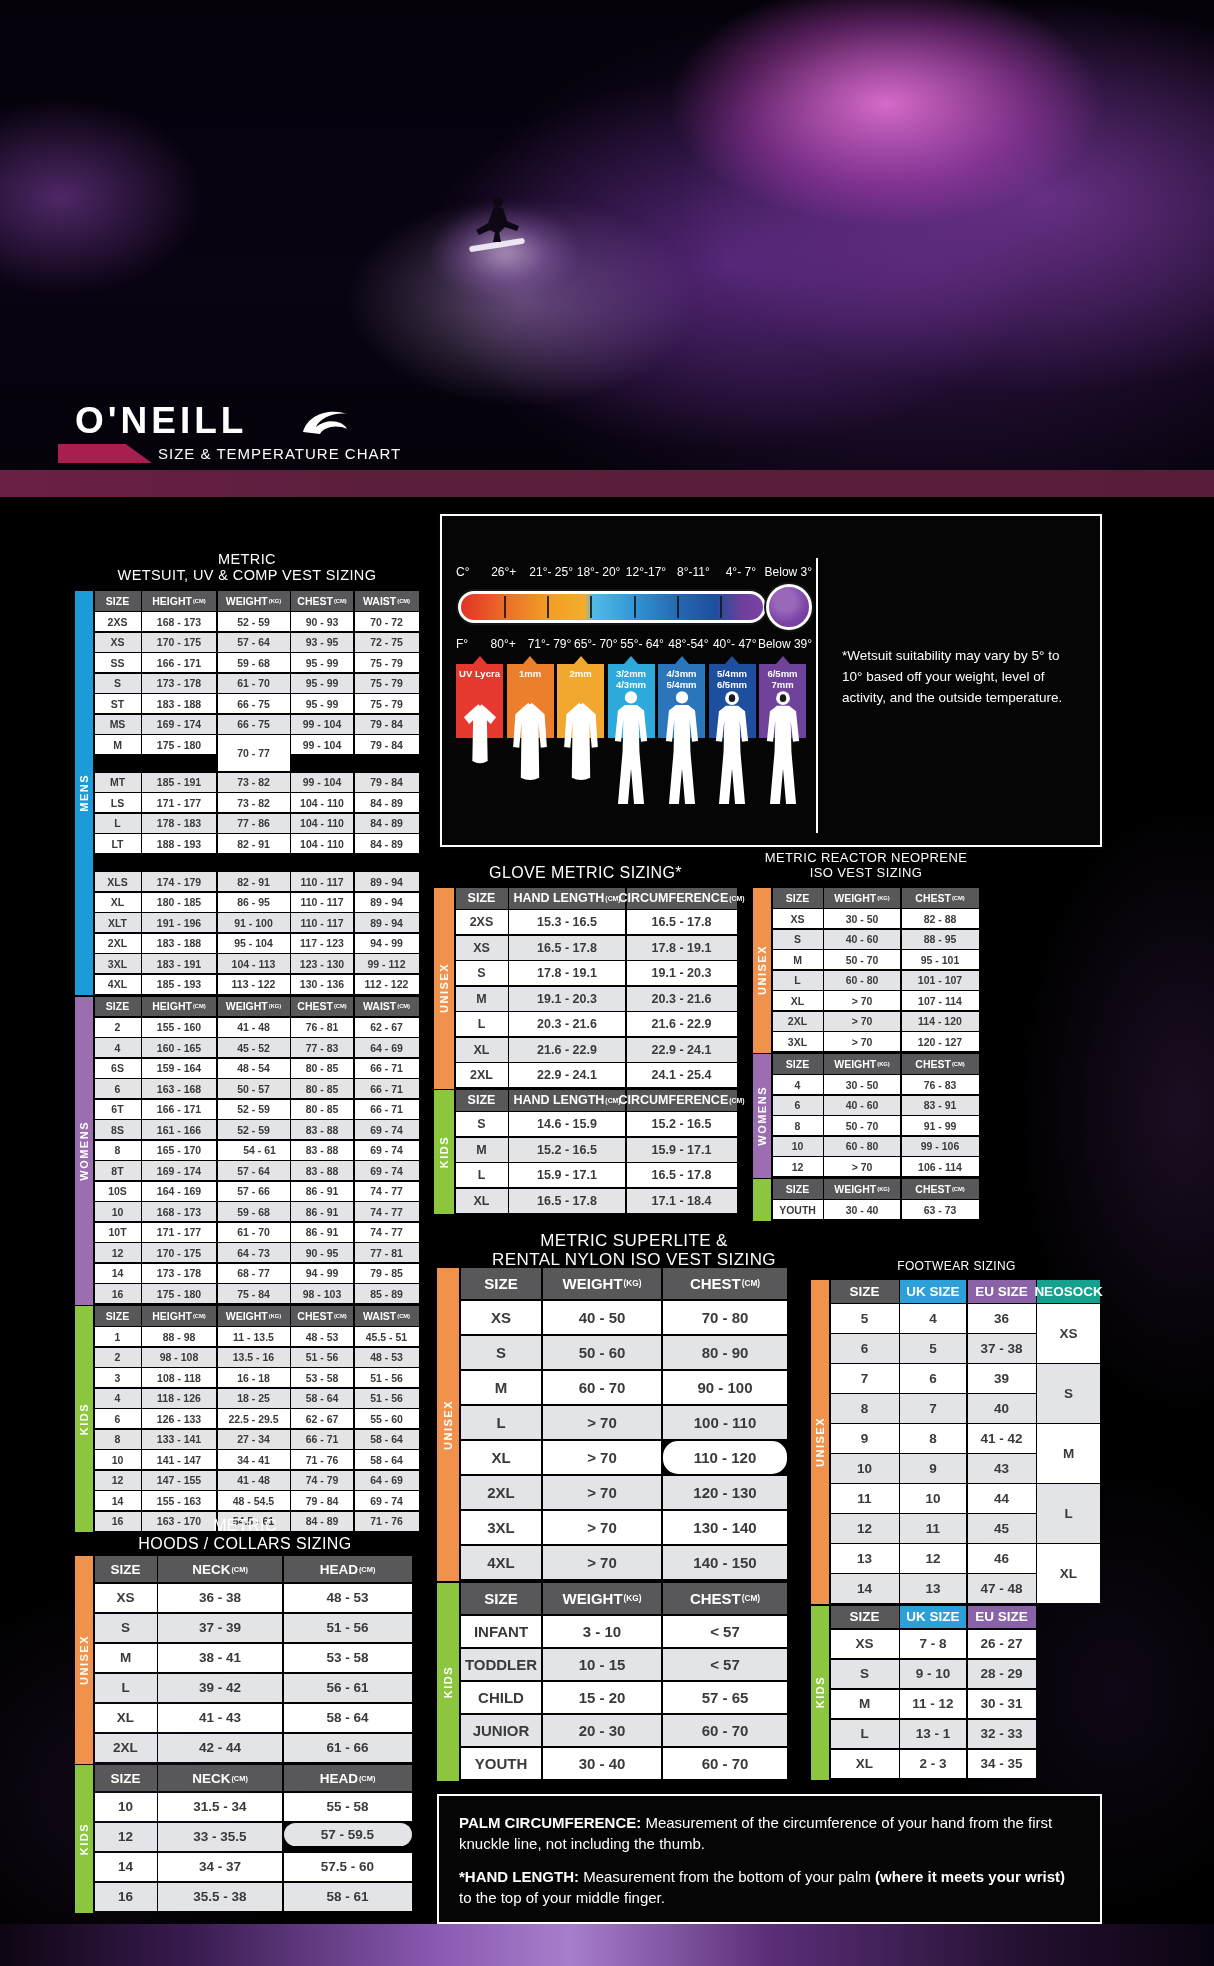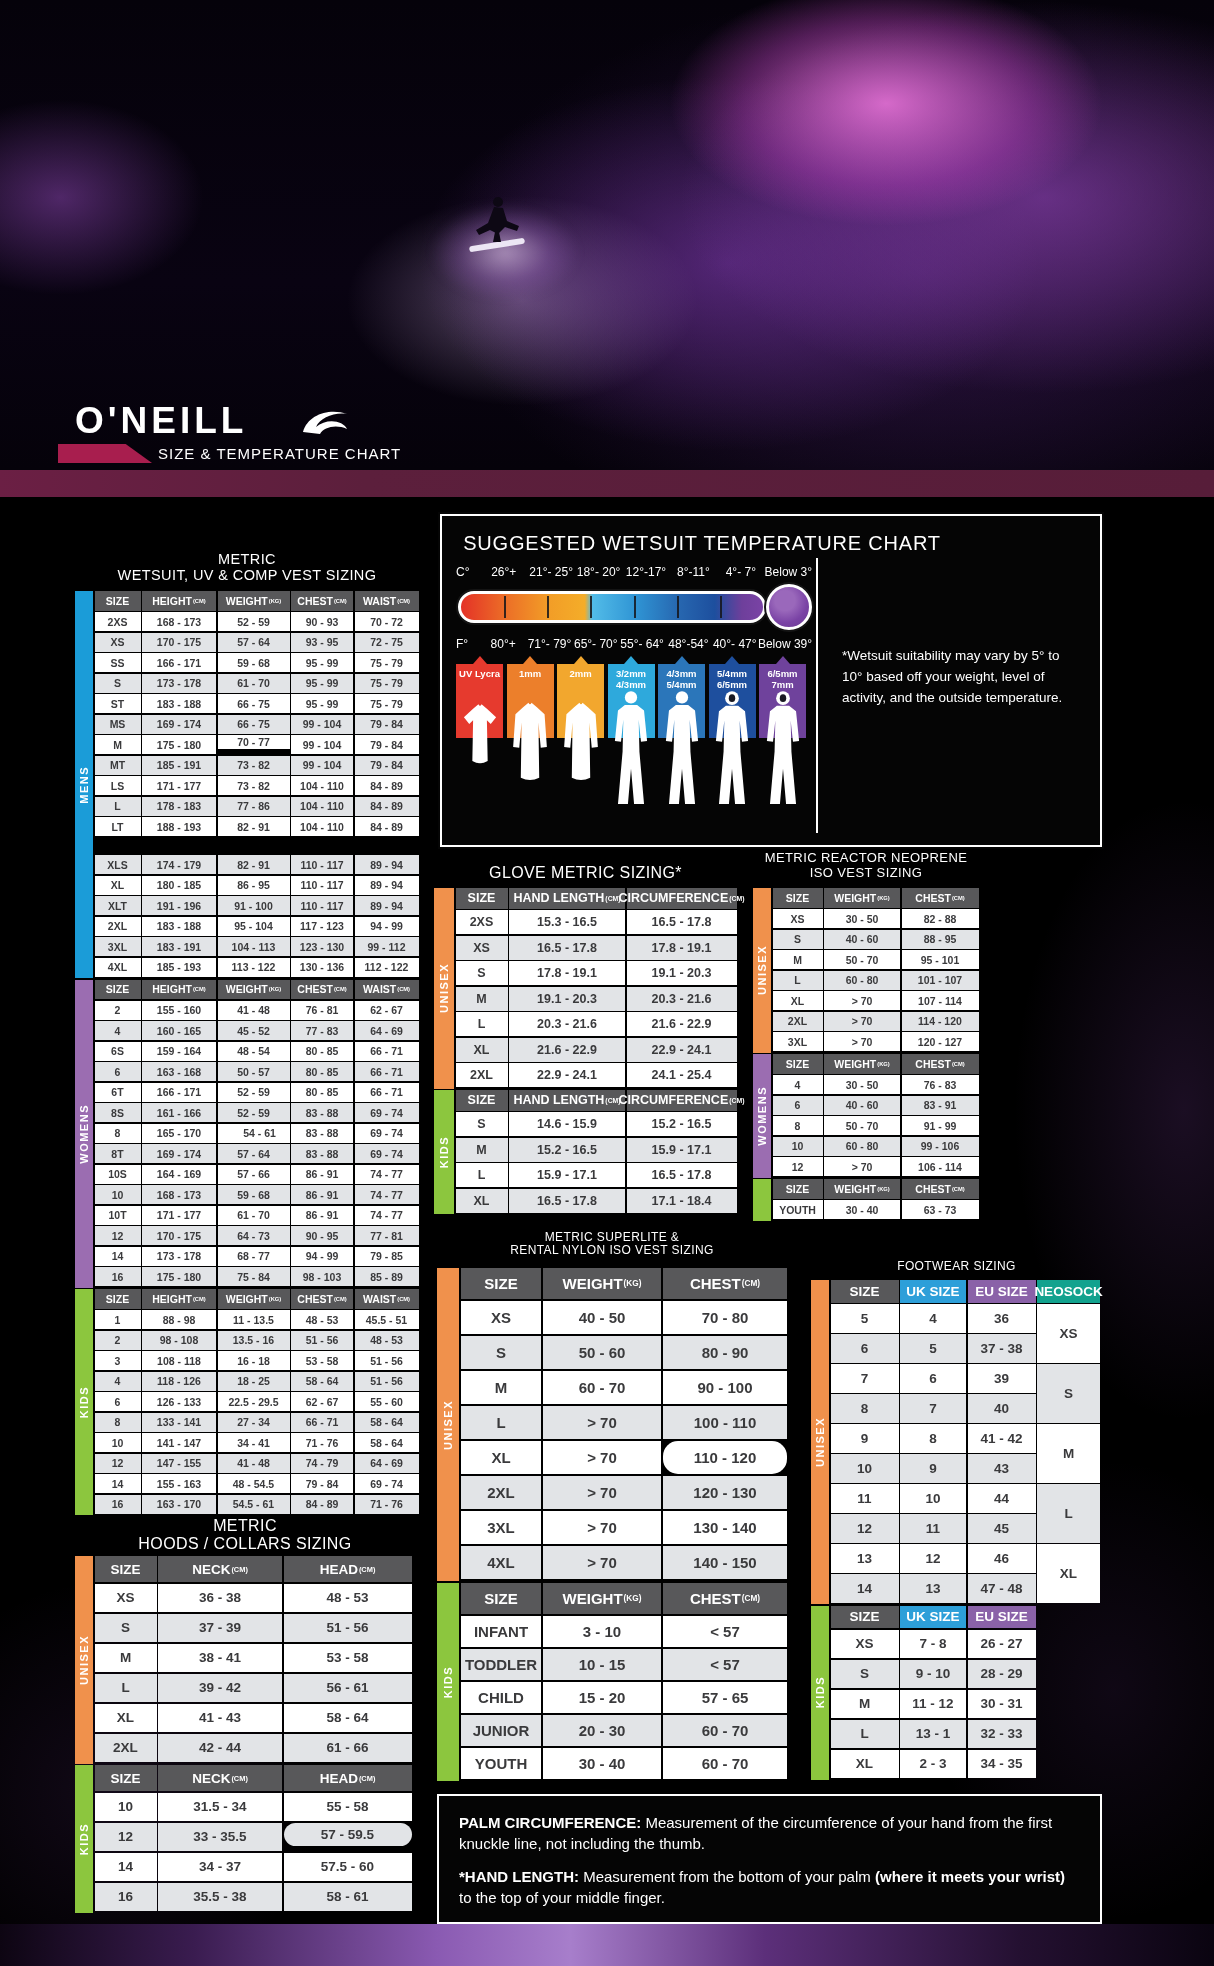--- a/index.html
+++ b/index.html
@@ -133,21 +133,20 @@
   </svg>
   <div class="swoosh"></div>
   <div class="tagline">SIZE &amp; TEMPERATURE CHART</div>
   <div class="maroon-band"></div>
 
   <div class="glow glow-r"></div>
   <div class="glow glow-bl"></div>
   <div class="glow glow-br"></div>
 
   <div class="temp-box">
-    <div class="temp-title">SUGGESTED WETSUIT TEMPERATURE CHART</div>
     <div class="thermo-zone">
       <div class="temp-row">
         <span class="pfx">C°</span>
         <span style="display:flex;flex:1">
             <span class="tlabel">26°+</span>
             <span class="tlabel">21°- 25°</span>
             <span class="tlabel">18°- 20°</span>
             <span class="tlabel">12°-17°</span>
             <span class="tlabel">8°-11°</span>
             <span class="tlabel">4°- 7°</span>
@@ -321,21 +320,21 @@
           <div class="trow alt" style="margin-bottom: 1.5px;">
             <div class="tcell" style="width: 46px; height: 19px; margin-right: 1.5px;">MS</div>
             <div class="tcell" style="width: 74px; height: 19px; margin-right: 1.5px;">169 - 174</div>
             <div class="tcell" style="width: 72px; height: 19px; margin-right: 1.5px;">66 - 75</div>
             <div class="tcell" style="width: 62px; height: 19px; margin-right: 1.5px;">99 - 104</div>
             <div class="tcell" style="width: 64px; height: 19px; margin-right: 1.5px;">79 - 84</div>
           </div>
           <div class="trow" style="margin-bottom: 1.5px;">
             <div class="tcell" style="width: 46px; height: 19px; margin-right: 1.5px;">M</div>
             <div class="tcell" style="width: 74px; height: 19px; margin-right: 1.5px;">175 - 180</div>
-            <div class="tcell" style="width: 72px; height: 14px; margin-right: 1.5px;">70 - 77</div>
+            <div class="tcell" style="width: 72px; height: 36px; margin-right: 1.5px;">70 - 77</div>
             <div class="tcell" style="width: 62px; height: 19px; margin-right: 1.5px;">99 - 104</div>
             <div class="tcell" style="width: 64px; height: 19px; margin-right: 1.5px;">79 - 84</div>
           </div>
           <div class="trow alt" style="margin-bottom: 1.5px;">
             <div class="tcell" style="width: 46px; height: 19px; margin-right: 1.5px;">MT</div>
             <div class="tcell" style="width: 74px; height: 19px; margin-right: 1.5px;">185 - 191</div>
             <div class="tcell" style="width: 72px; height: 19px; margin-right: 1.5px;">73 - 82</div>
             <div class="tcell" style="width: 62px; height: 19px; margin-right: 1.5px;">99 - 104</div>
             <div class="tcell" style="width: 64px; height: 19px; margin-right: 1.5px;">79 - 84</div>
           </div>
@@ -856,21 +855,21 @@
           </div>
           <div class="trow" style="margin-bottom: 1.5px;">
             <div class="tcell" style="width: 50px; height: 19px; margin-right: 1.5px;">YOUTH</div>
             <div class="tcell" style="width: 76px; height: 19px; margin-right: 1.5px;">30 - 40</div>
             <div class="tcell" style="width: 77px; height: 19px; margin-right: 1.5px;">63 - 73</div>
           </div>
         </div>
       </div>
     </div>
 
-  <div class="ttl" style="left:437px;top:1231px;width:350px;font-size:12px">
+  <div class="ttl" style="left:459px;top:1231px;width:350px;font-size:17px">
     <div>METRIC SUPERLITE &amp;</div>
     <div>RENTAL NYLON ISO VEST SIZING</div>
   </div>
   <div class="stable" style="left: 437px; top: 1268px; font-size: 15px;">
       <div class="tgroup" style="margin-bottom: 2px;">
         <div class="tside" style="width: 22px; background: rgb(240, 145, 76); margin-right: 2px;">
           <span>UNISEX</span>
         </div>
         <div>
           <div class="trow" style="margin-bottom: 2px;">

